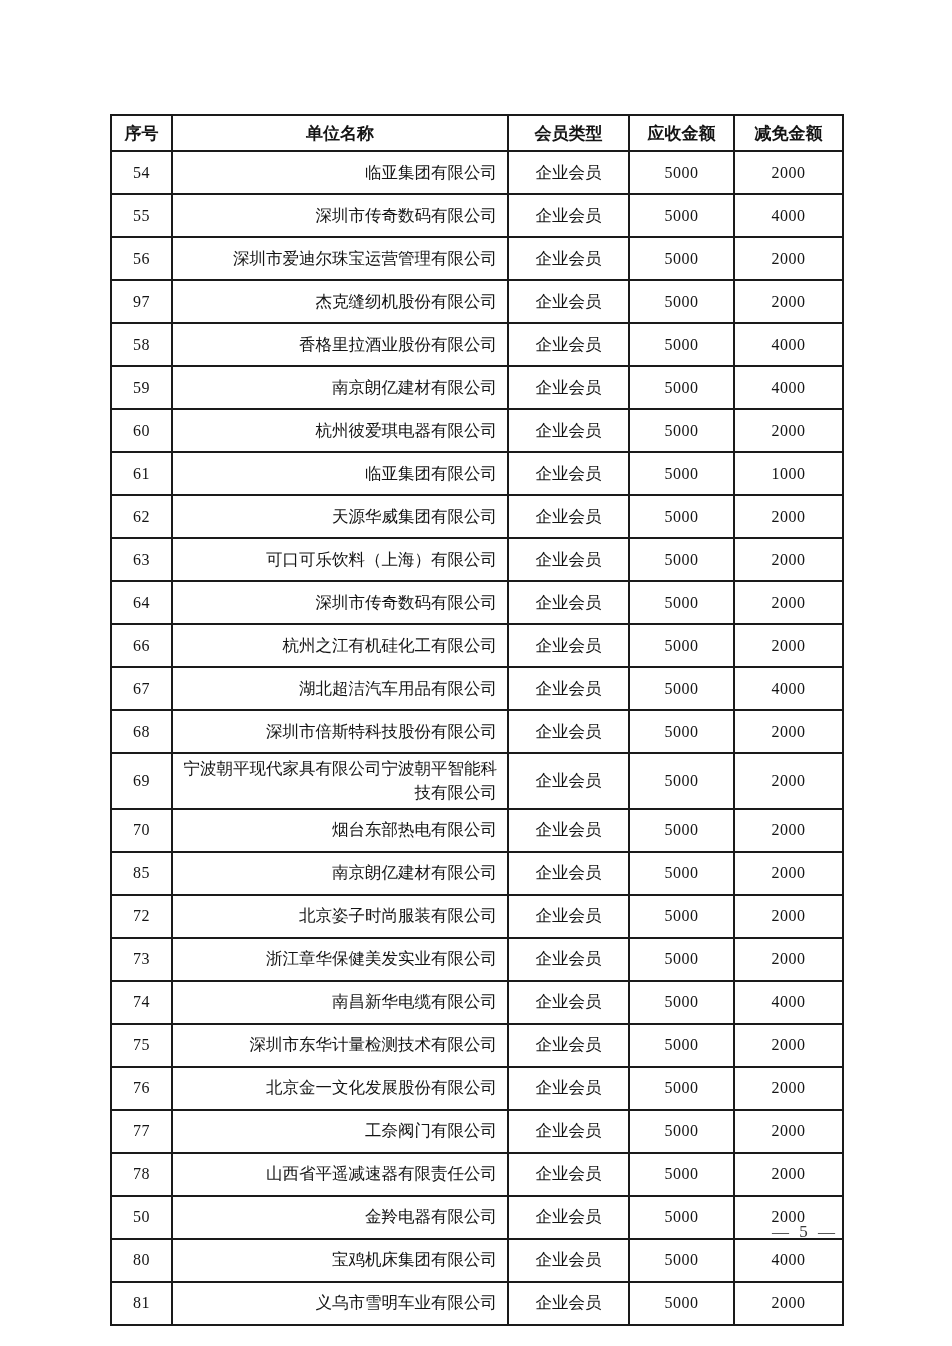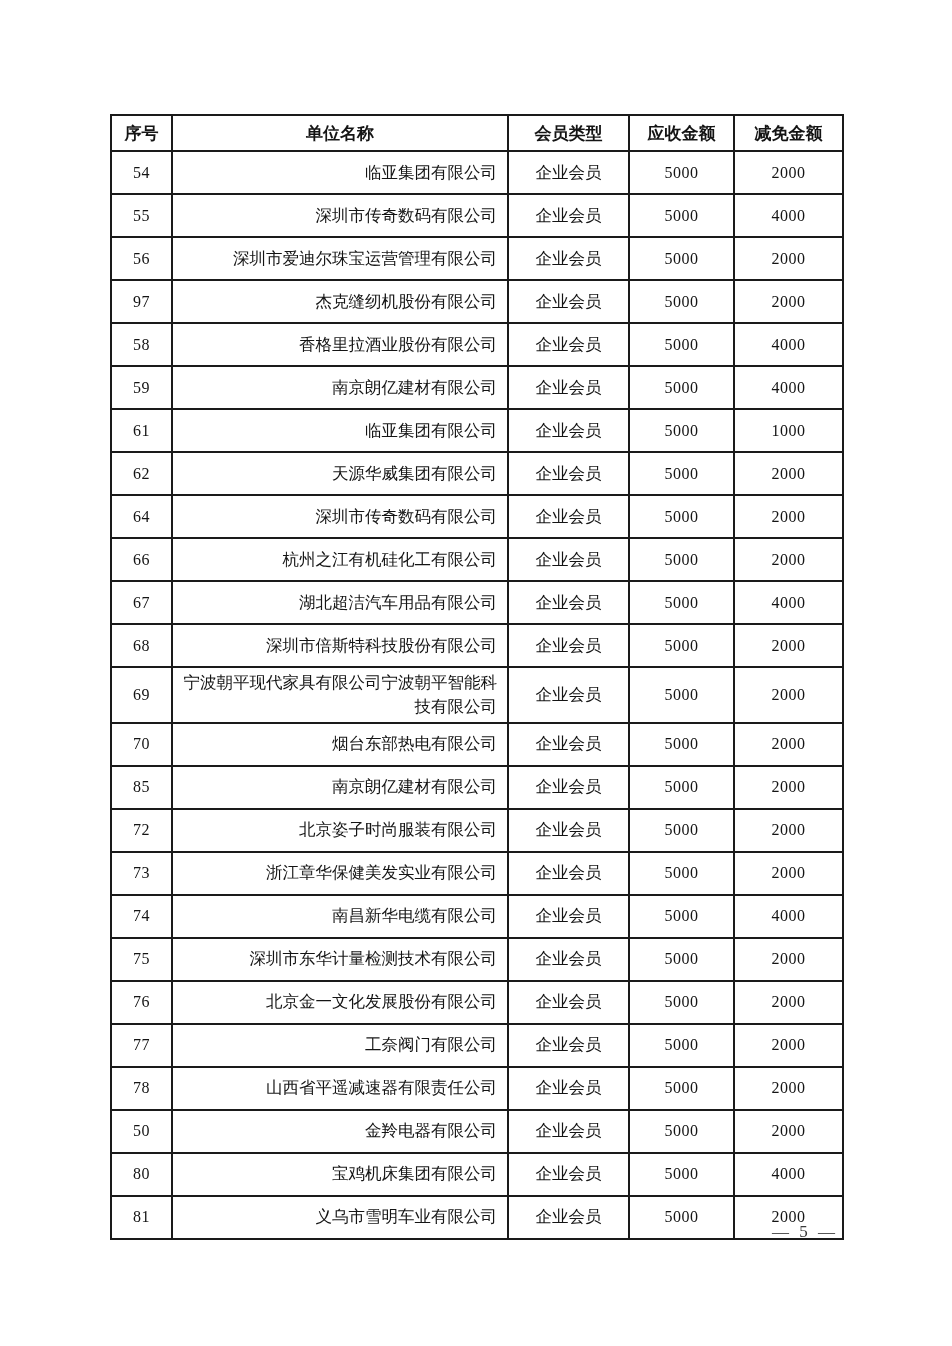--- a/index.html
+++ b/index.html
@@ -121,34 +121,48 @@
           <td class="cell-num">4000</td>
         </tr>
         <tr>
           <td class="cell-num">59</td>
           <td class="cell-name">南京朗亿建材有限公司</td>
           <td class="cell-type">企业会员</td>
           <td class="cell-num">5000</td>
           <td class="cell-num">4000</td>
         </tr>
         <tr>
+          <td class="cell-num">60</td>
+          <td class="cell-name">杭州彼爱琪电器有限公司</td>
+          <td class="cell-type">企业会员</td>
+          <td class="cell-num">5000</td>
+          <td class="cell-num">2000</td>
+        </tr>
+        <tr>
           <td class="cell-num">61</td>
           <td class="cell-name">临亚集团有限公司</td>
           <td class="cell-type">企业会员</td>
           <td class="cell-num">5000</td>
           <td class="cell-num">1000</td>
         </tr>
         <tr>
           <td class="cell-num">62</td>
           <td class="cell-name">天源华威集团有限公司</td>
           <td class="cell-type">企业会员</td>
           <td class="cell-num">5000</td>
           <td class="cell-num">2000</td>
         </tr>
         <tr>
+          <td class="cell-num">63</td>
+          <td class="cell-name">可口可乐饮料（上海）有限公司</td>
+          <td class="cell-type">企业会员</td>
+          <td class="cell-num">5000</td>
+          <td class="cell-num">2000</td>
+        </tr>
+        <tr>
           <td class="cell-num">64</td>
           <td class="cell-name">深圳市传奇数码有限公司</td>
           <td class="cell-type">企业会员</td>
           <td class="cell-num">5000</td>
           <td class="cell-num">2000</td>
         </tr>
         <tr>
           <td class="cell-num">66</td>
           <td class="cell-name">杭州之江有机硅化工有限公司</td>
           <td class="cell-type">企业会员</td>

